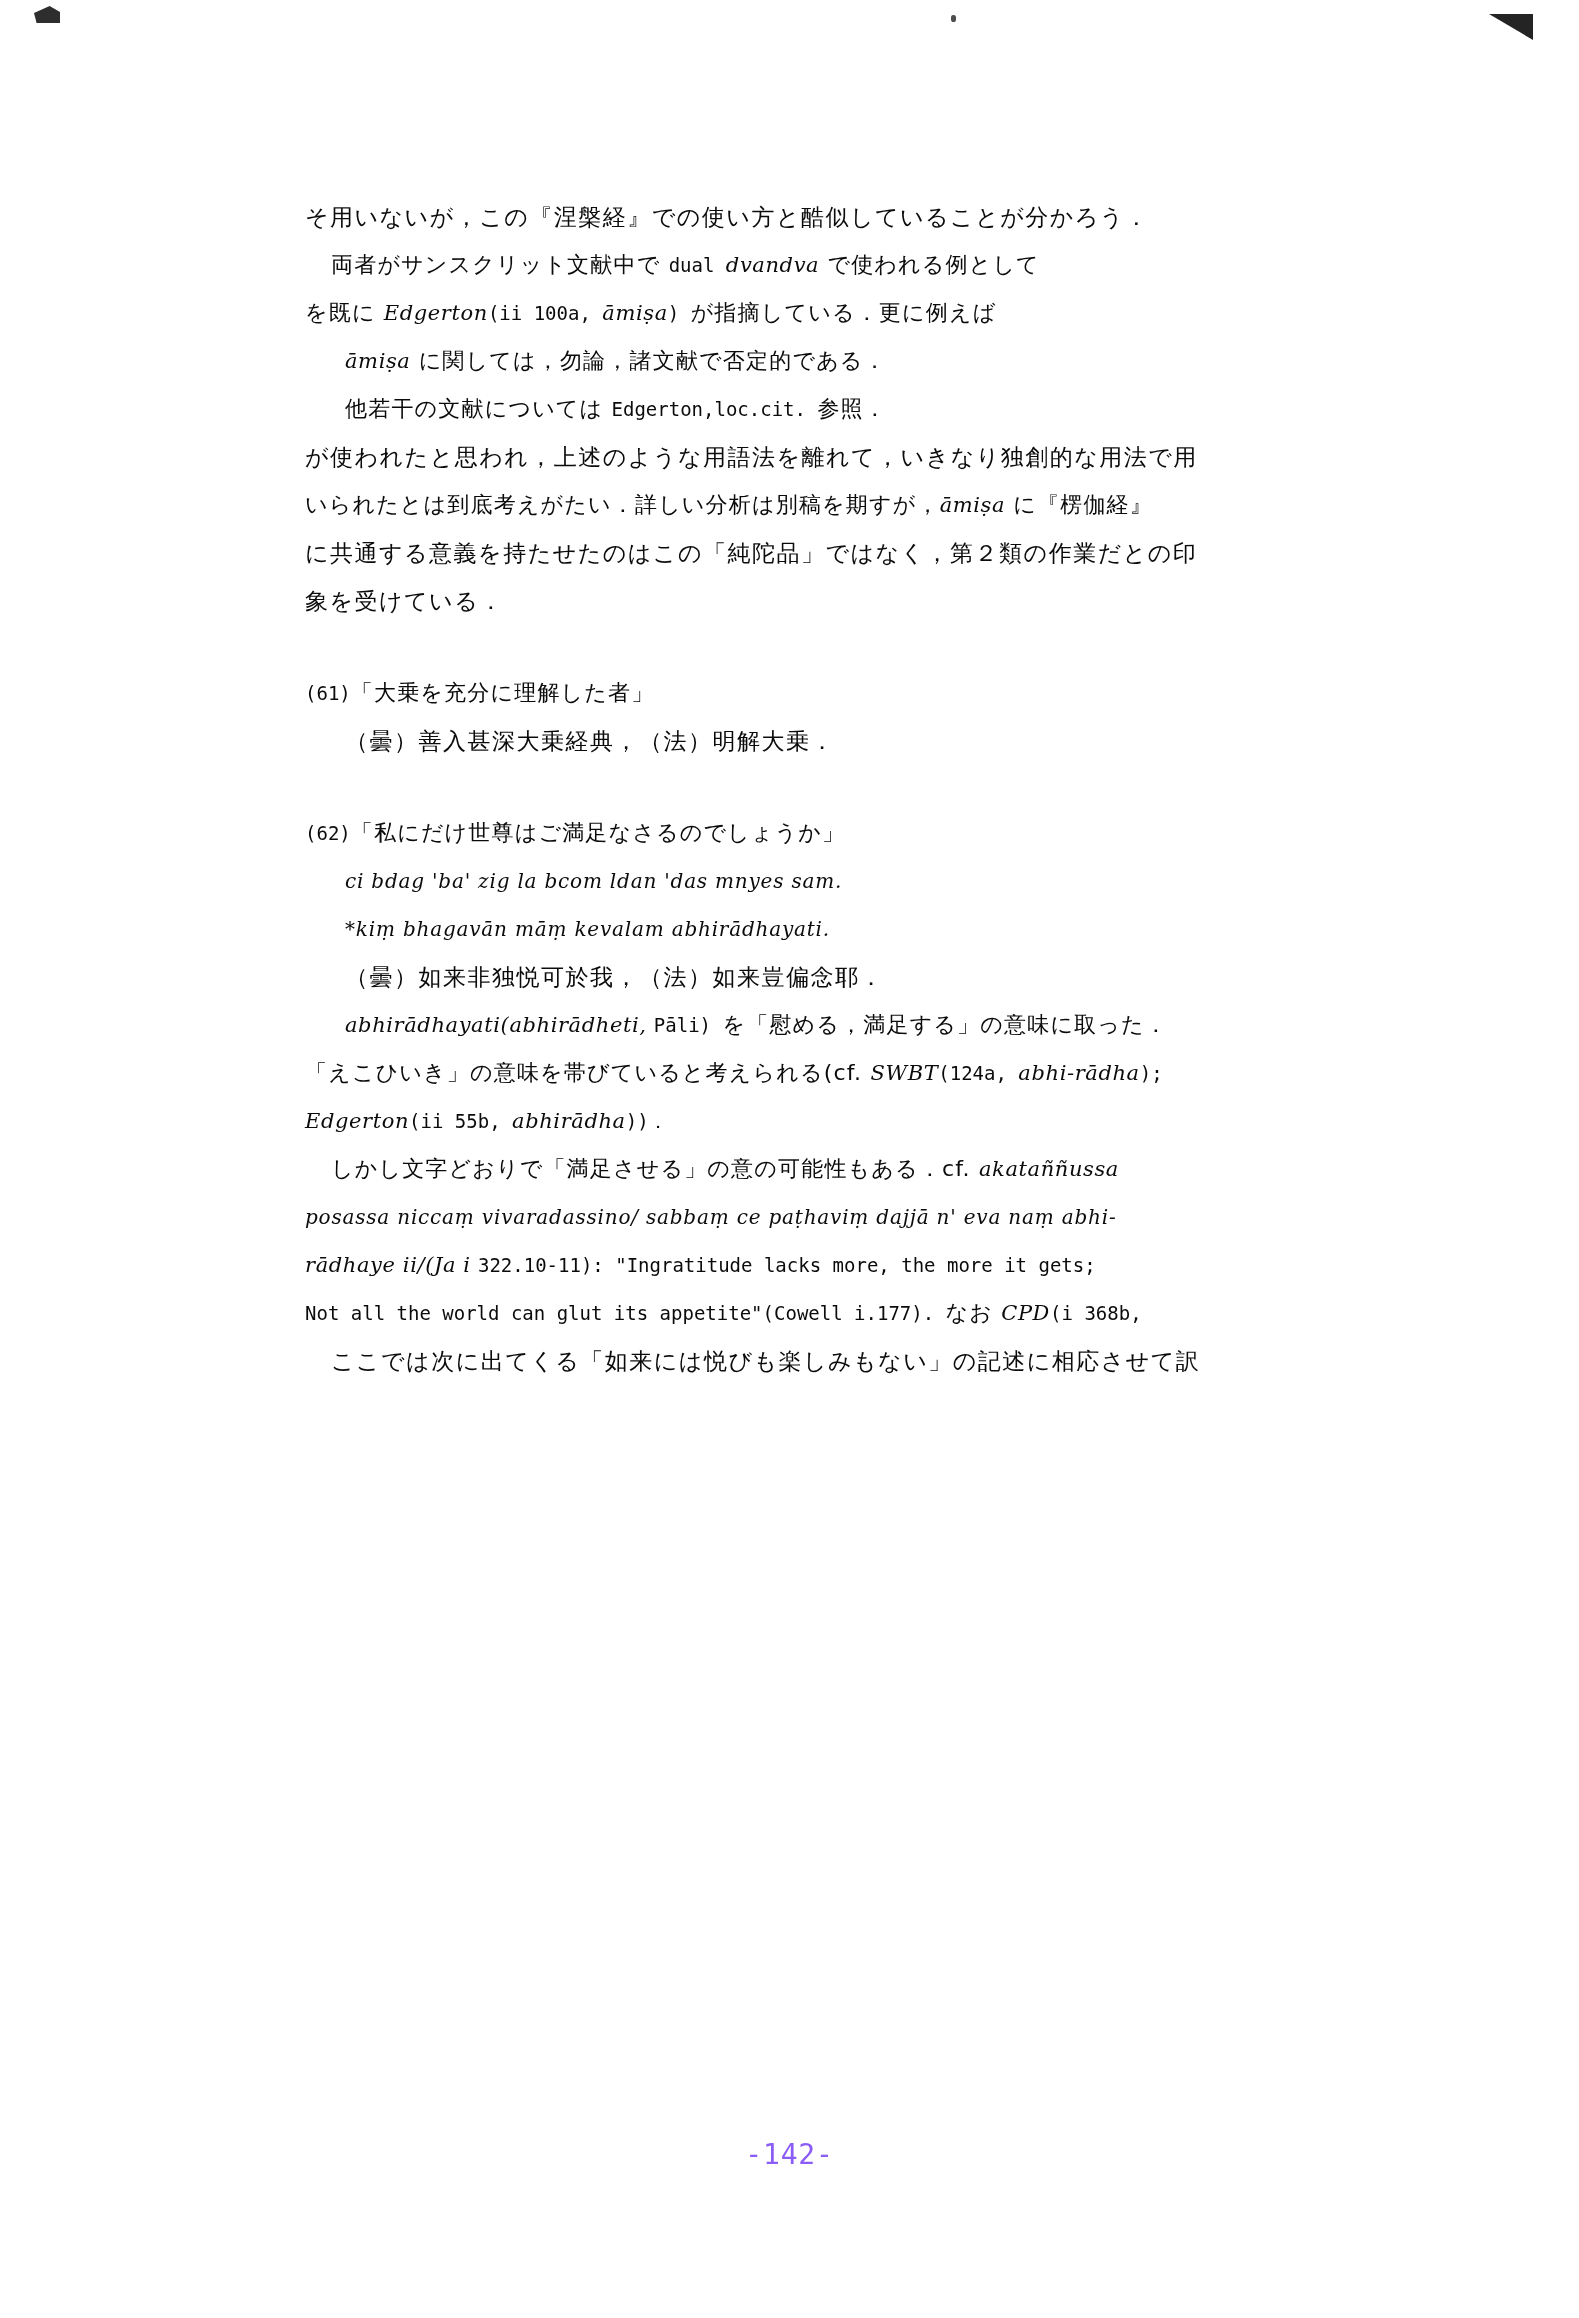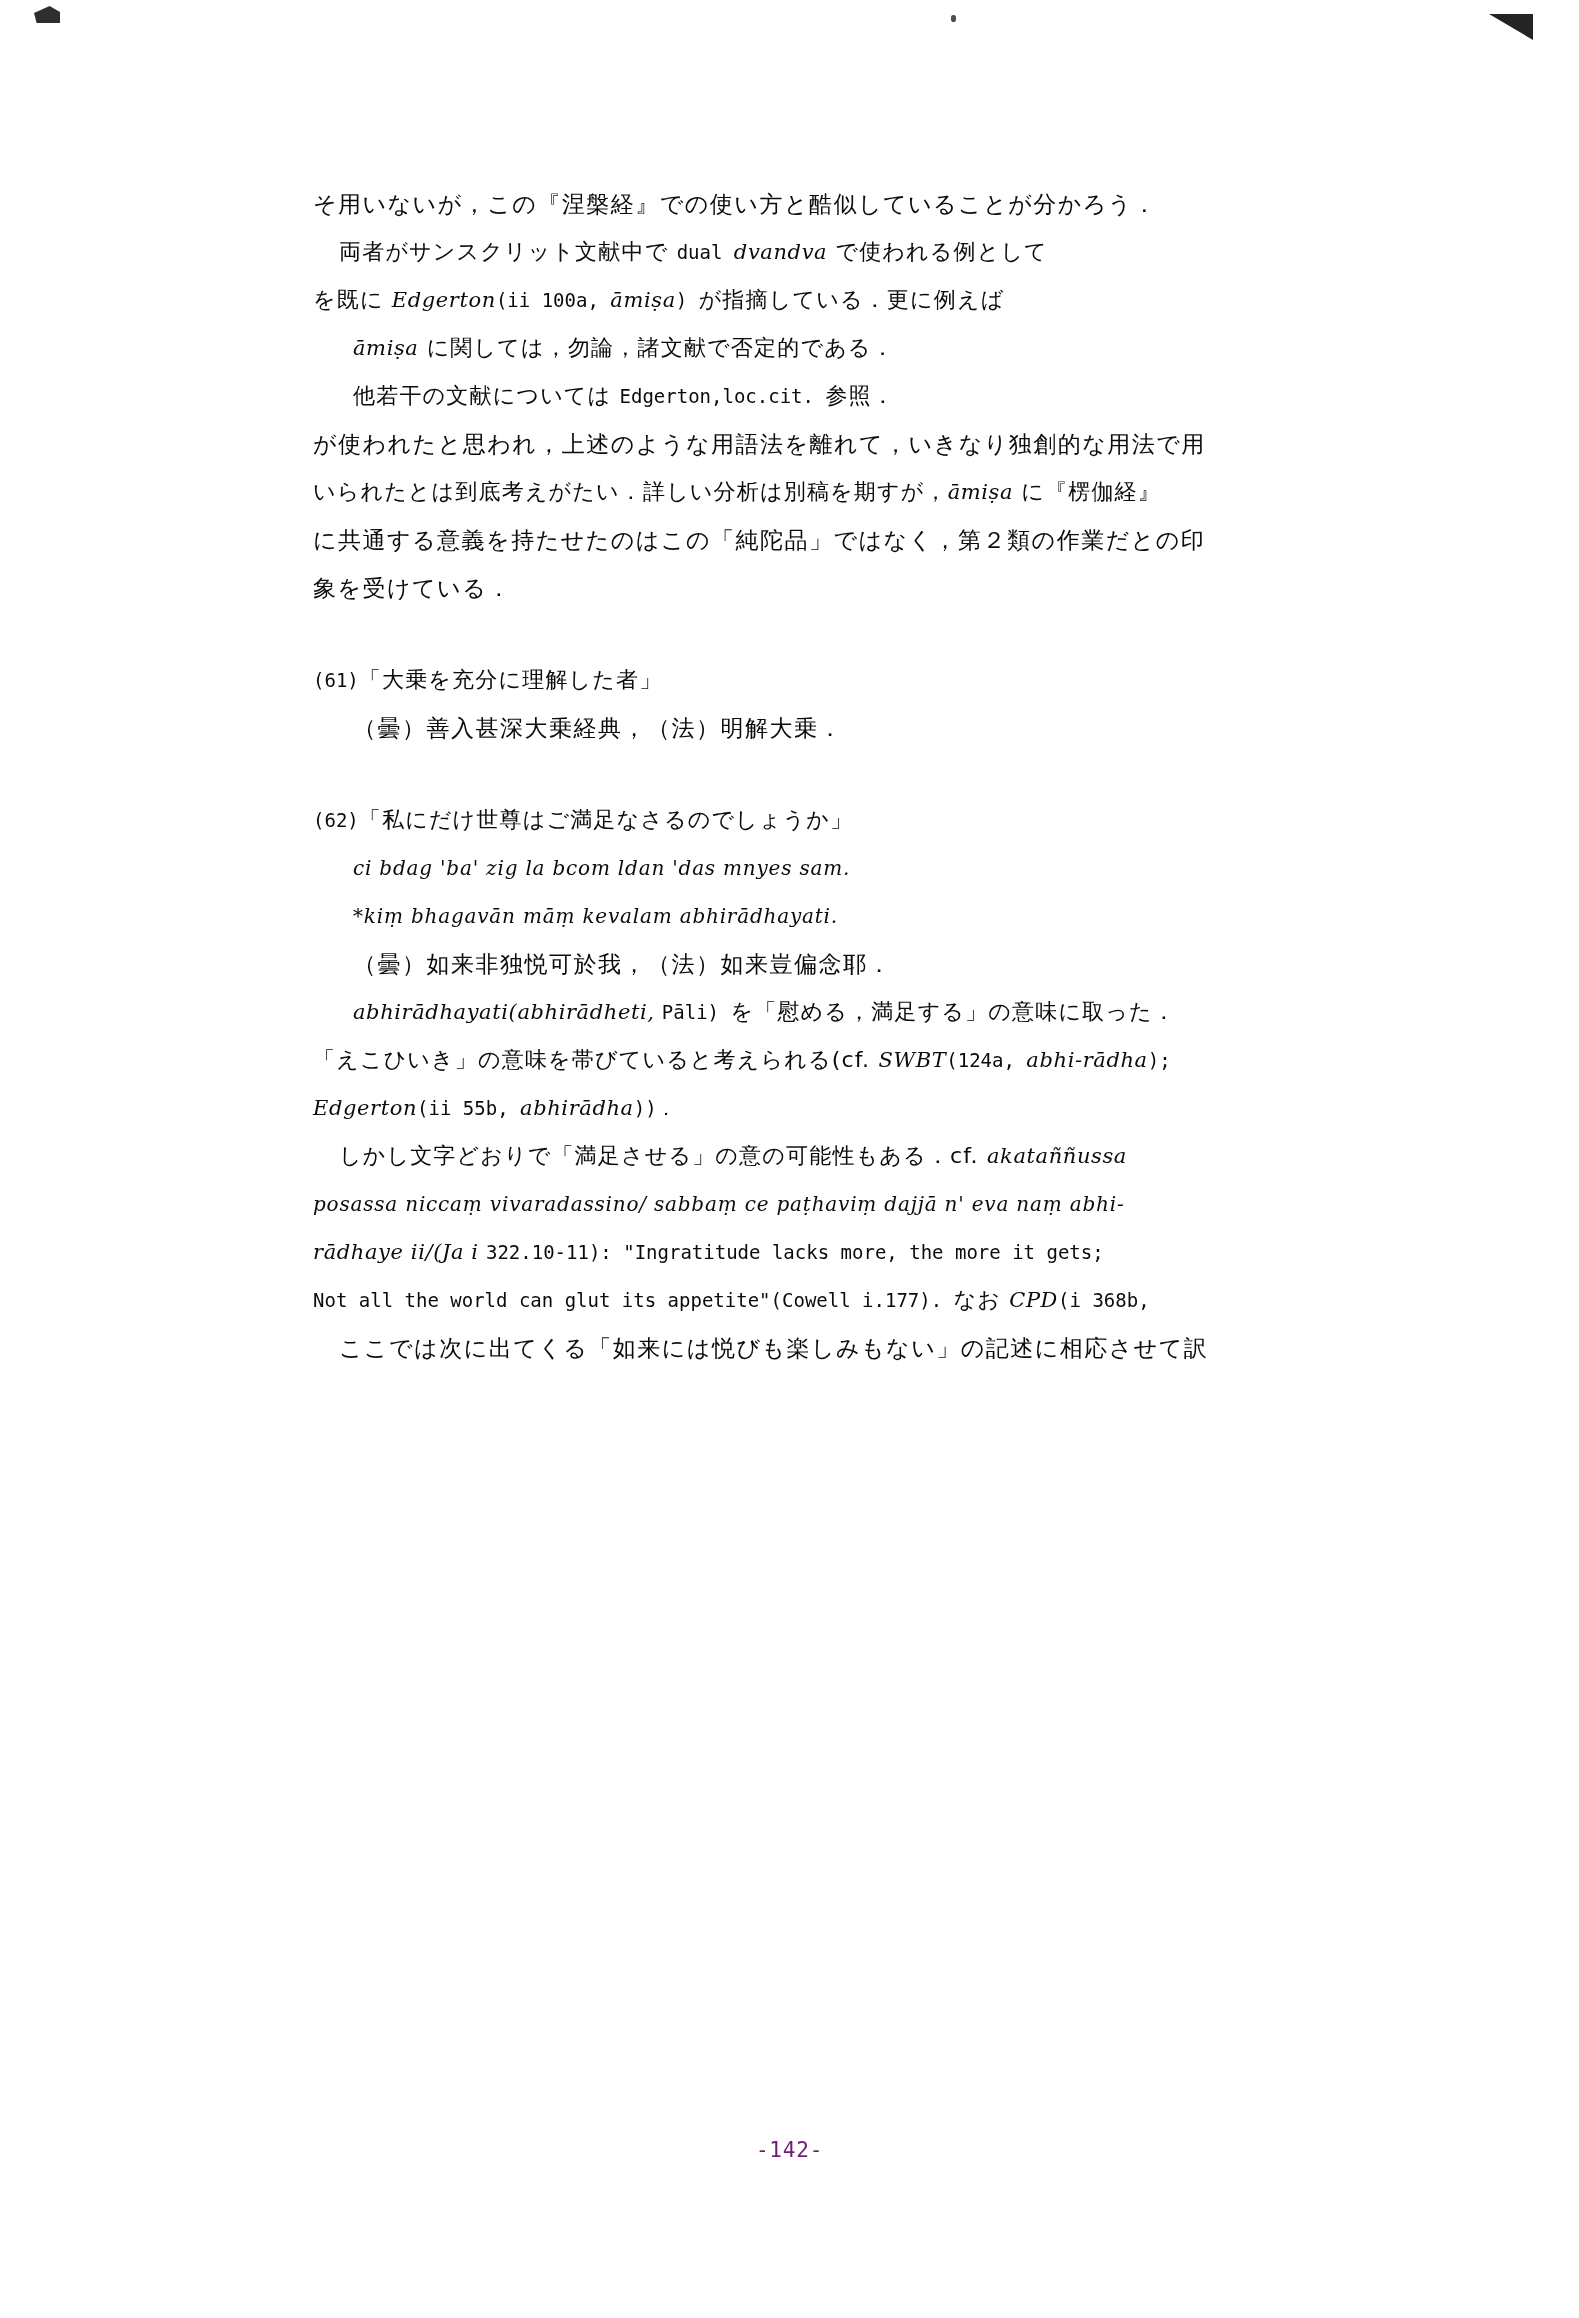--- a/index.html
+++ b/index.html
@@ -43,23 +43,22 @@
     left: 951px; top: 15.3px;
     width: 5.4px; height: 7px;
     background: #222;
     border-radius: 40%;
     opacity: .8;
   }
 
   .content {
     position: absolute;
     left: 305px;
-    top: 180px;
+    top: 193px;
     width: 989px;
-    margin-left: 8px;
   }
   .jp {
     font-family: "DejaVu Sans", "Liberation Sans", sans-serif;
     font-size: 23px;
     line-height: 48px;
     letter-spacing: 1.5px;
     white-space: pre-wrap;
   }
   .rom {
     font-family: "DejaVu Serif", "Liberation Serif", serif;
@@ -91,23 +90,23 @@
   .ind2 { padding-left: 40px; }
   .gap { height: 44px; }
 
   .pagenum {
     position: absolute;
     left: 0;
     top: 2138px;
     width: 1579px;
     text-align: center;
     font-family: "DejaVu Sans Mono", monospace;
-    font-size: 21px;
+    font-size: 28px;
     letter-spacing: 0.8px;
-    color: #701a75;
+    color: #8b5cf6;
   }
 </style>
 </head>
 <body>
 
 <div class="page">
 
   <div class="mark-tl"></div>
   <div class="mark-dot"></div>
   <div class="mark-tr"></div>

